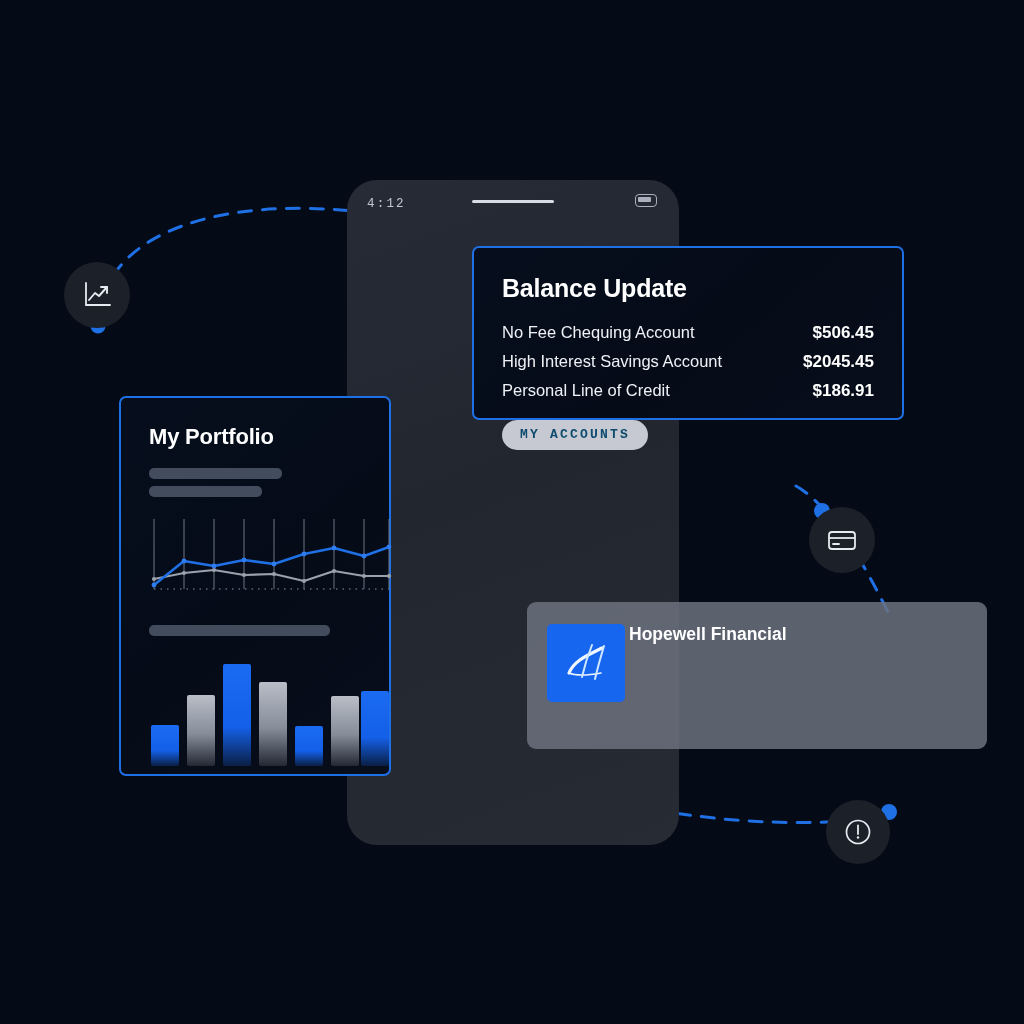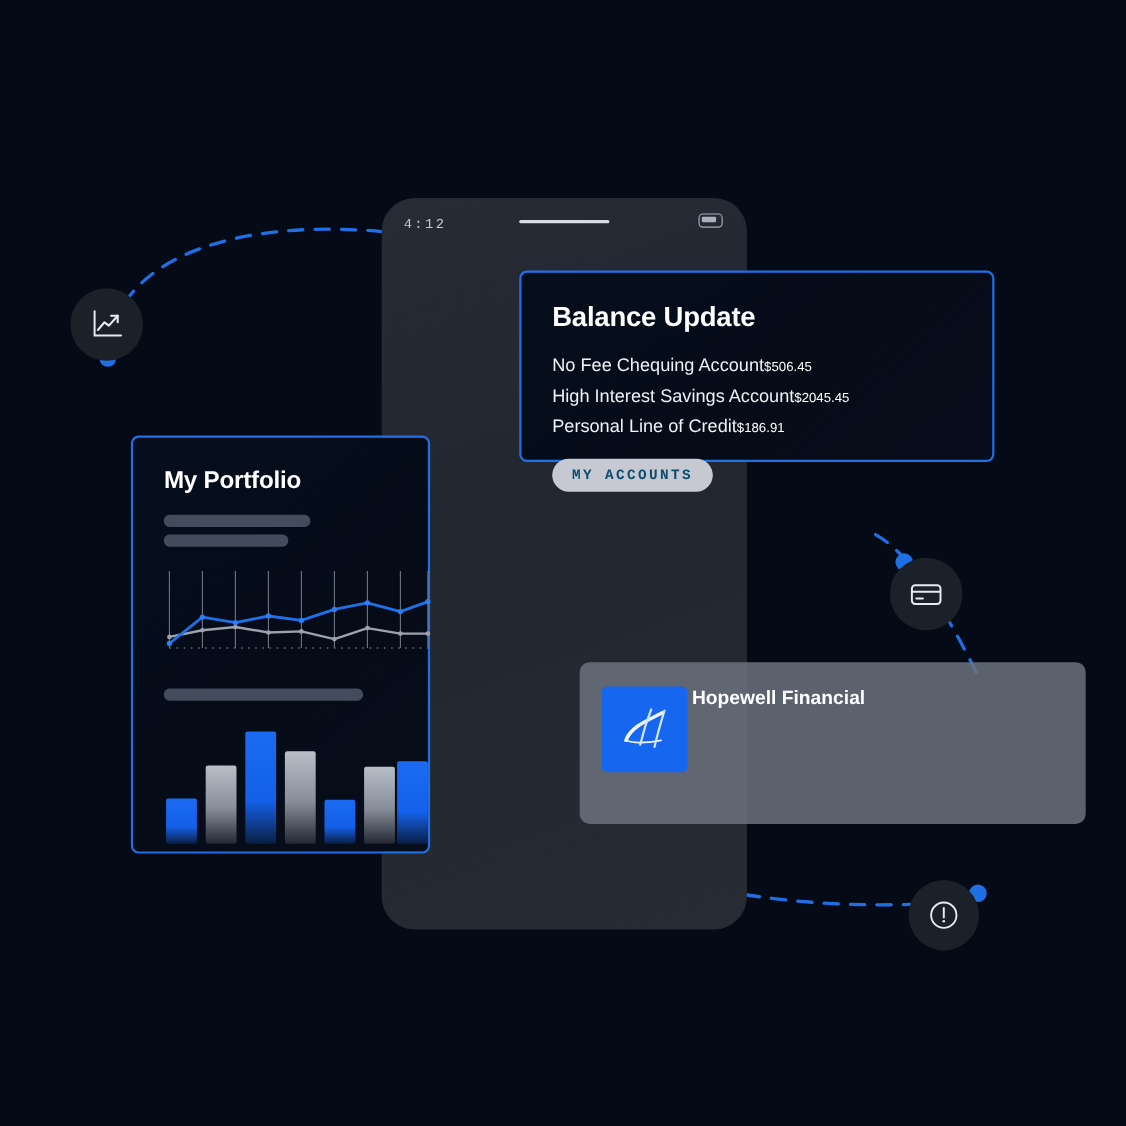--- a/index.html
+++ b/index.html
@@ -44,23 +44,23 @@
 
   
   .ocard {
     position:absolute; border:2px solid #1f6fe5; border-radius:7px;
     background:linear-gradient(140deg,#060e1d 0%,#050b17 55%,#070d1a 100%);
   }
 
   
   .balance-card { left:472px; top:246px; width:432px; height:174px; z-index:6; padding:26px 28px 0 28px; }
   .balance-title { color:#fff; font-size:25px; font-weight:700; letter-spacing:-.2px; margin-bottom:20px; }
-  .bal-row { display:flex; align-items:baseline; margin-bottom:9px; }
+  .bal-row { display:flex; justify-content:space-between; align-items:baseline; margin-bottom:9px; }
   .bal-label { color:#eef1f6; font-size:16.5px; font-weight:400; }
-  .bal-amt { color:#fff; font-size:12px; font-weight:400; }
+  .bal-amt { color:#fff; font-size:17px; font-weight:700; }
   .accounts-btn {
     display:inline-block; margin-top:10px; padding:7px 18px 8px 18px;
     background:#c6c9d1; color:#0c4a6e; border-radius:20px;
     font-family:"Liberation Mono", monospace; font-size:13px; font-weight:700; letter-spacing:2.2px;
   }
 
   
   .portfolio-card { left:119px; top:396px; width:272px; height:380px; z-index:5; padding:26px 24px 0 28px; }
   .pf-title { color:#fff; font-size:22px; font-weight:700; margin-bottom:18px; letter-spacing:-.2px; }
   .ph-bar { background:#434c5c; border-radius:5px; height:11px; margin-bottom:7px; }

